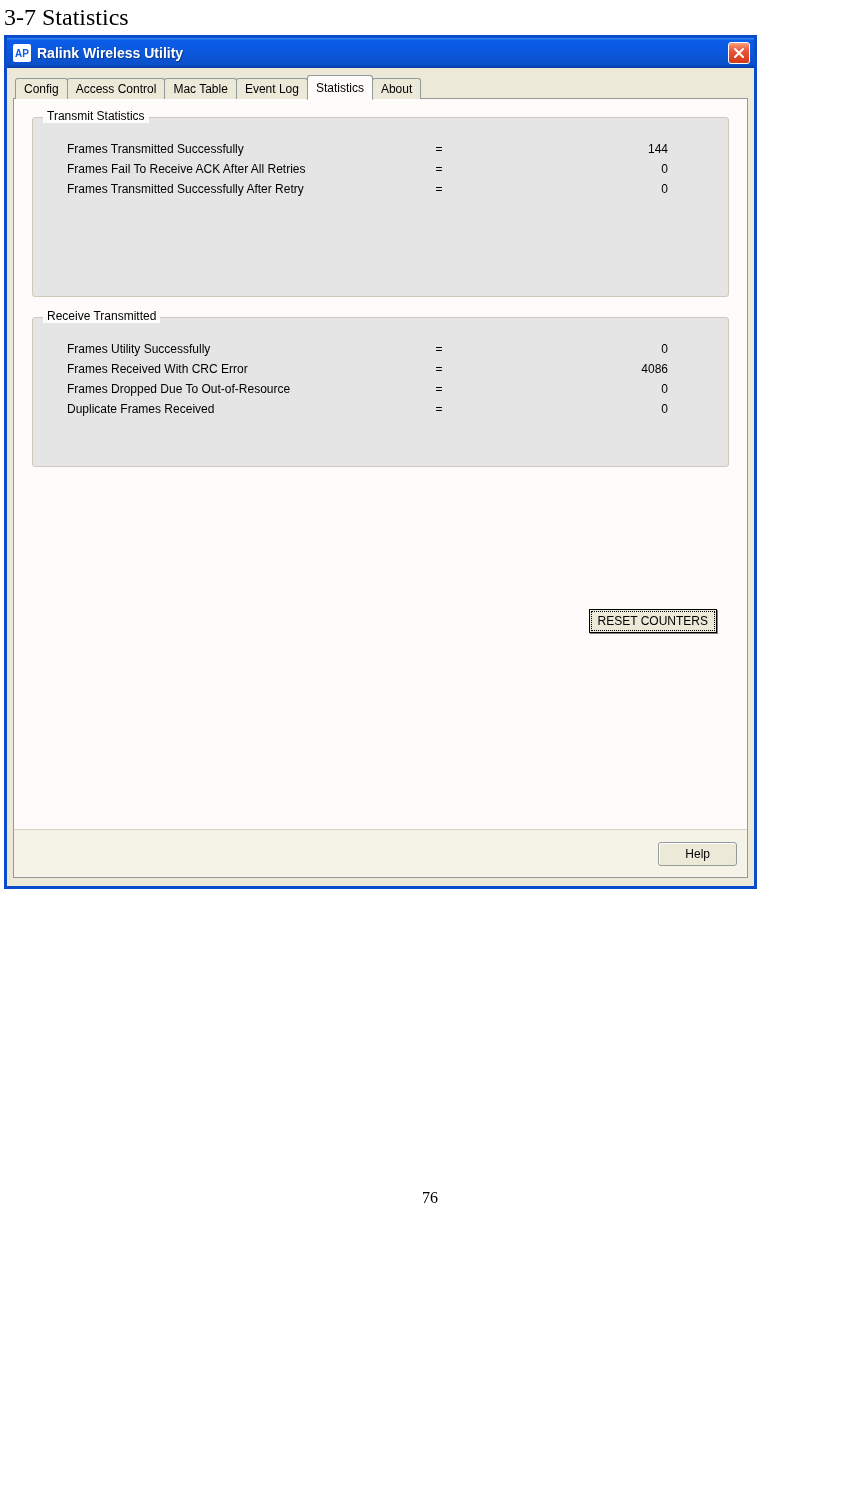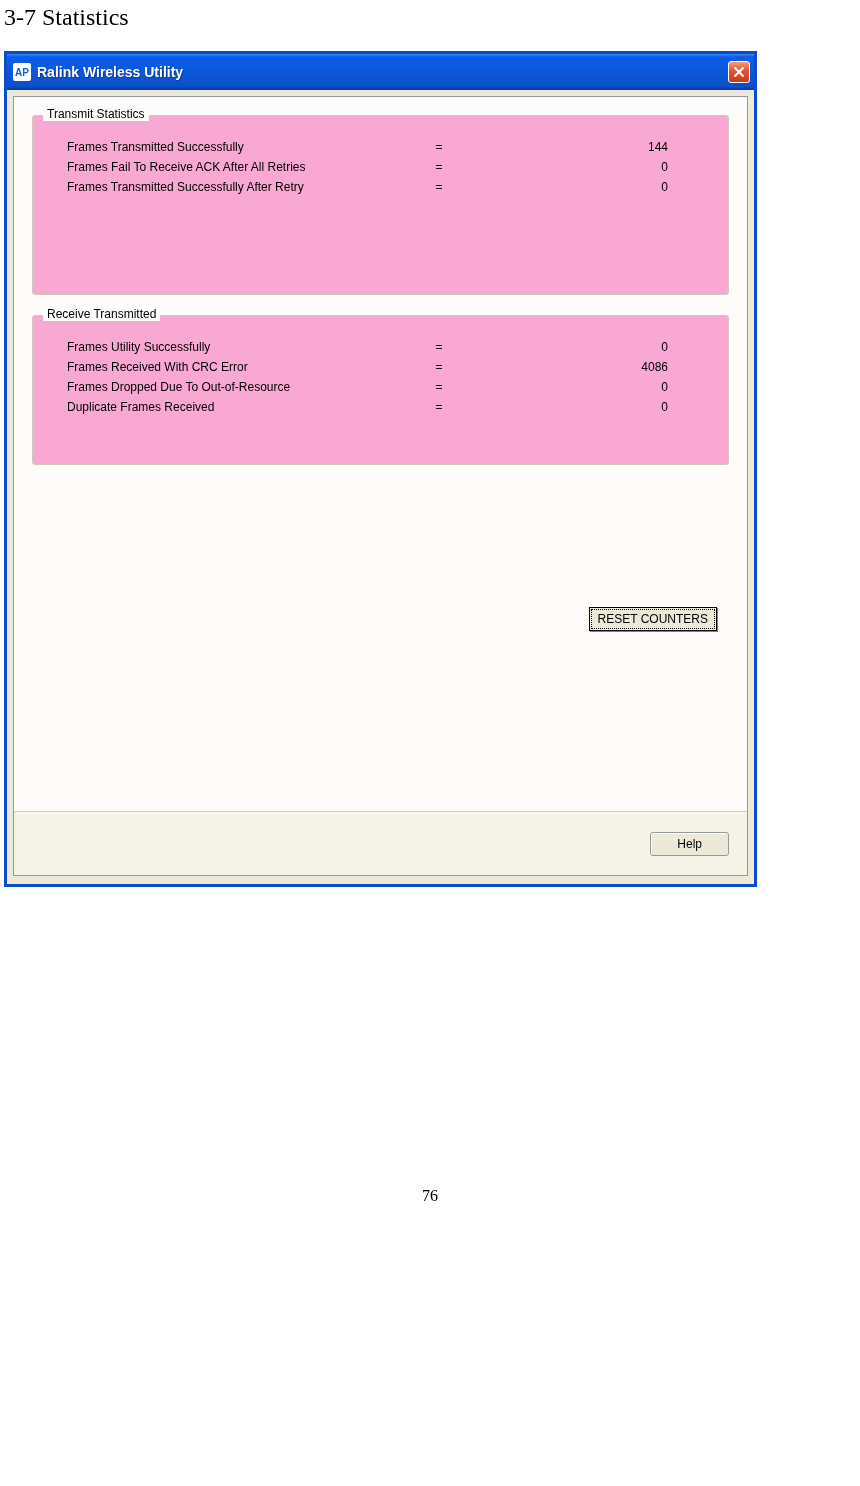--- a/index.html
+++ b/index.html
@@ -8,21 +8,21 @@
       padding: 0;
       font-family: "Times New Roman", serif;
       background: #ffffff;
       width: 860px;
     }
     .page {
       padding: 0 4px;
     }
     .section-heading {
       font-size: 24px;
-      margin: 4px 0 20px 0;
+      margin: 4px 0 4px 0;
       font-weight: normal;
     }
     .body-text {
       font-size: 24px;
       line-height: 1.25;
       margin: 0 0 28px 0;
     }
     .body-text-after {
       font-size: 24px;
       line-height: 1.25;
@@ -30,21 +30,21 @@
     }
     .dialog {
       width: 753px;
       border: 3px solid #0a4ccc;
       font-family: Tahoma, Arial, sans-serif;
       font-size: 12px;
       background: #ece9d8;
       margin-bottom: 4px;
     }
     .titlebar {
-      height: 36px;
+      height: 30px;
       background: linear-gradient(to bottom, #3a8bf0 0%, #0b5ce8 8%, #0b59e0 40%, #0b4fc8 90%, #063aa0 100%);
       display: flex;
       align-items: center;
       padding: 0 4px 0 6px;
       color: #fff;
       font-weight: bold;
       font-size: 14px;
     }
     .app-icon {
       width: 18px;
@@ -114,21 +114,21 @@
       min-height: 780px;
       position: relative;
       padding: 18px 18px 14px 18px;
     }
     .groupbox {
       border: 1px solid #d0c8b8;
       border-radius: 3px;
       position: relative;
       padding: 18px 20px 20px 34px;
       margin-bottom: 20px;
-      background: #f9a8d4;
+      background: #e5e5e5;
     }
     .groupbox .legend {
       position: absolute;
       top: -9px;
       left: 10px;
       background: #fdfcfa;
       padding: 0 4px;
       font-size: 12px;
     }
     .stat-row {
@@ -162,27 +162,27 @@
       font-family: Tahoma, Arial, sans-serif;
       font-size: 12px;
       cursor: pointer;
       box-shadow: 1px 1px 0 #808080;
     }
     .bottom-bar {
       position: absolute;
       bottom: 0;
       left: 0;
       right: 0;
-      height: 64px;
+      height: 48px;
       border-top: 1px solid #d6d2c2;
       background: #f5f2e7;
       display: flex;
       align-items: center;
       justify-content: flex-end;
-      padding-right: 18px;
+      padding-right: 10px;
     }
     .help-btn {
       background: #ece9d8;
       border: 1px solid #919b9c;
       border-radius: 3px;
       padding: 4px 26px;
       font-family: Tahoma, Arial, sans-serif;
       font-size: 12px;
       cursor: pointer;
       box-shadow: inset 1px 1px 0 #fff;
@@ -207,20 +207,28 @@
       <div class="app-icon">AP</div>
       <div class="title-text">Ralink Wireless Utility</div>
       <div class="close-btn">
         <svg width="12" height="12" viewBox="0 0 12 12">
           <path d="M2 2 L10 10 M10 2 L2 10" stroke="#ffffff" stroke-width="2" stroke-linecap="round"></path>
         </svg>
       </div>
     </div>
 
     <div class="client-area">
+      <div class="tabs">
+        <div class="tab">Config</div>
+        <div class="tab">Access Control</div>
+        <div class="tab">Mac Table</div>
+        <div class="tab">Event Log</div>
+        <div class="tab active">Statistics</div>
+        <div class="tab">About</div>
+      </div>
 
       <div class="tab-panel">
 
         <div class="groupbox gb-transmit">
           <div class="legend">Transmit Statistics</div>
           <div class="stat-row">
             <div class="stat-label">Frames Transmitted Successfully</div>
             <div class="stat-eq">=</div>
             <div class="stat-value">144</div>
           </div>

